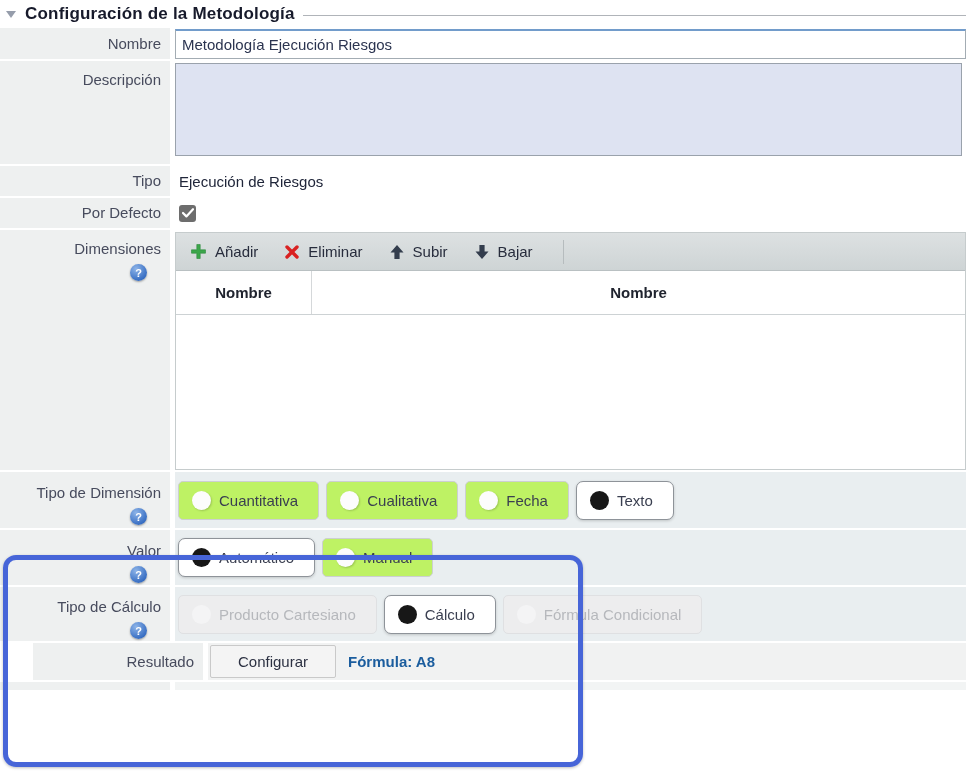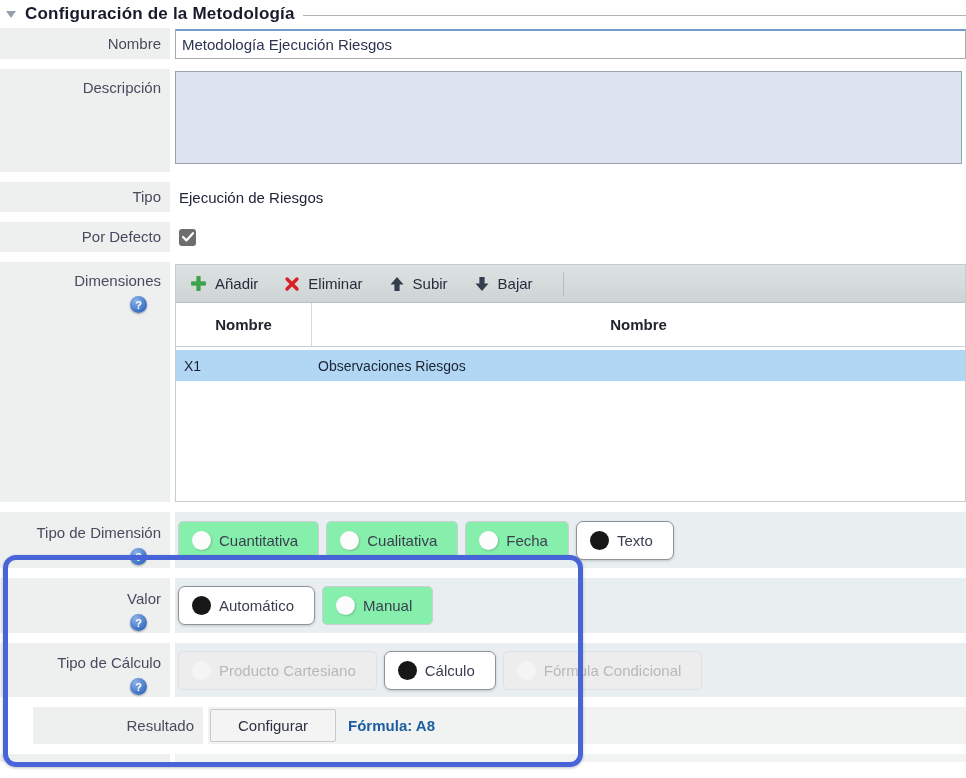--- a/index.html
+++ b/index.html
@@ -8,21 +8,21 @@
   .page { position:relative; width:966px; height:549px; background:#fff; }
 
   
   .sect-header { display:flex; align-items:center; height:28px; padding-left:6px; }
   .tri-down { width:0; height:0; border-left:5px solid transparent; border-right:5px solid transparent;
     border-top:7px solid #969dab; margin-right:9px; margin-top:1px; }
   .sect-title { font-size:17px; font-weight:bold; color:#171a2b; letter-spacing:0.2px; white-space:nowrap; }
   .sect-rule { flex:1; height:1px; background:#b0b4b9; margin-left:8px; margin-top:3px; }
 
   
-  .row { display:flex; margin-bottom:10px; }
+  .row { display:flex; margin-bottom:2px; }
   .label-cell { width:170px; flex-shrink:0; background:#eef0f0; color:#474b5d; font-size:15px;
     display:flex; flex-direction:column; align-items:flex-end; justify-content:center;
     text-align:right; padding:0 9px 0 4px; line-height:24px; }
   .label-cell.top { justify-content:flex-start; padding-top:7px; }
   .field-cell { flex:1; margin-left:5px; position:relative; display:flex; align-items:center; min-width:0; }
 
   .r-nombre  { height:31px; }
   .r-desc    { height:103px; }
   .r-tipo    { height:30px; }
   .r-pordef  { height:30px; }
@@ -73,21 +73,21 @@
   .tbody { flex:1; padding-top:3px; overflow:hidden; }
   .trow { height:31px; display:flex; align-items:center; font-size:14px; color:#1c2333; cursor:pointer; }
   .trow.selected { background:#b1d7f5; }
   .td-alias { width:136px; padding-left:8px; }
   .td-nombre { flex:1; padding-left:6px; }
 
   
   .radio-row-bg { background:#e9eef0; }
   .pill-group { display:flex; align-items:center; gap:7px; padding-left:3px; }
   .pill { display:inline-flex; align-items:center; gap:8px; height:39px; padding:0 20px 0 13px;
-    border-radius:5px; background:#86efac; border:1px solid #cccfd1; color:#3a3f50;
+    border-radius:5px; background:#bef264; border:1px solid #cccfd1; color:#3a3f50;
     font-size:15px; cursor:pointer; white-space:nowrap; }
   .pill .radio { width:19px; height:19px; border-radius:50%; background:#fcfcfc;
     box-shadow:1px 1px 2px rgba(0,0,0,0.18); flex-shrink:0; }
   .pill.selected { background:#fff; border-color:#8e9399; border-radius:7px;
     box-shadow:0 1px 3px rgba(0,0,0,0.18); }
   .pill.selected .radio { background:#171717; box-shadow:none; }
   .pill.disabled { background:#ededee; border-color:#dfe0e2; color:#b6b8bc; cursor:default; }
   .pill.disabled .radio { background:#f4f4f5; box-shadow:none; }
 
   
@@ -181,27 +181,20 @@
               <path d="M8 15 L1.5 7.6 H5.4 V1 H10.6 V7.6 H14.5 Z" fill="#333d4d"></path>
             </svg>
             <span>Bajar</span>
           </button>
           <span class="tb-sep"></span>
         </div>
         <div class="thead">
           <div class="th th-alias">Nombre</div>
           <div class="th th-nombre">Nombre</div>
         </div>
-        <div class="tbody">
-
-            <div class="trow selected">
-              <div class="td-alias">X1</div>
-              <div class="td-nombre">Observaciones Riesgos</div>
-            </div>
-          </div>
       </div>
     </div>
   </div>
 
   <div class="row r-tipodim">
     <div class="label-cell top" style="padding-top:9px;">
       <span>Tipo de Dimensión</span>
       <span class="help-icon">?</span>
     </div>
     <div class="field-cell radio-row-bg">

